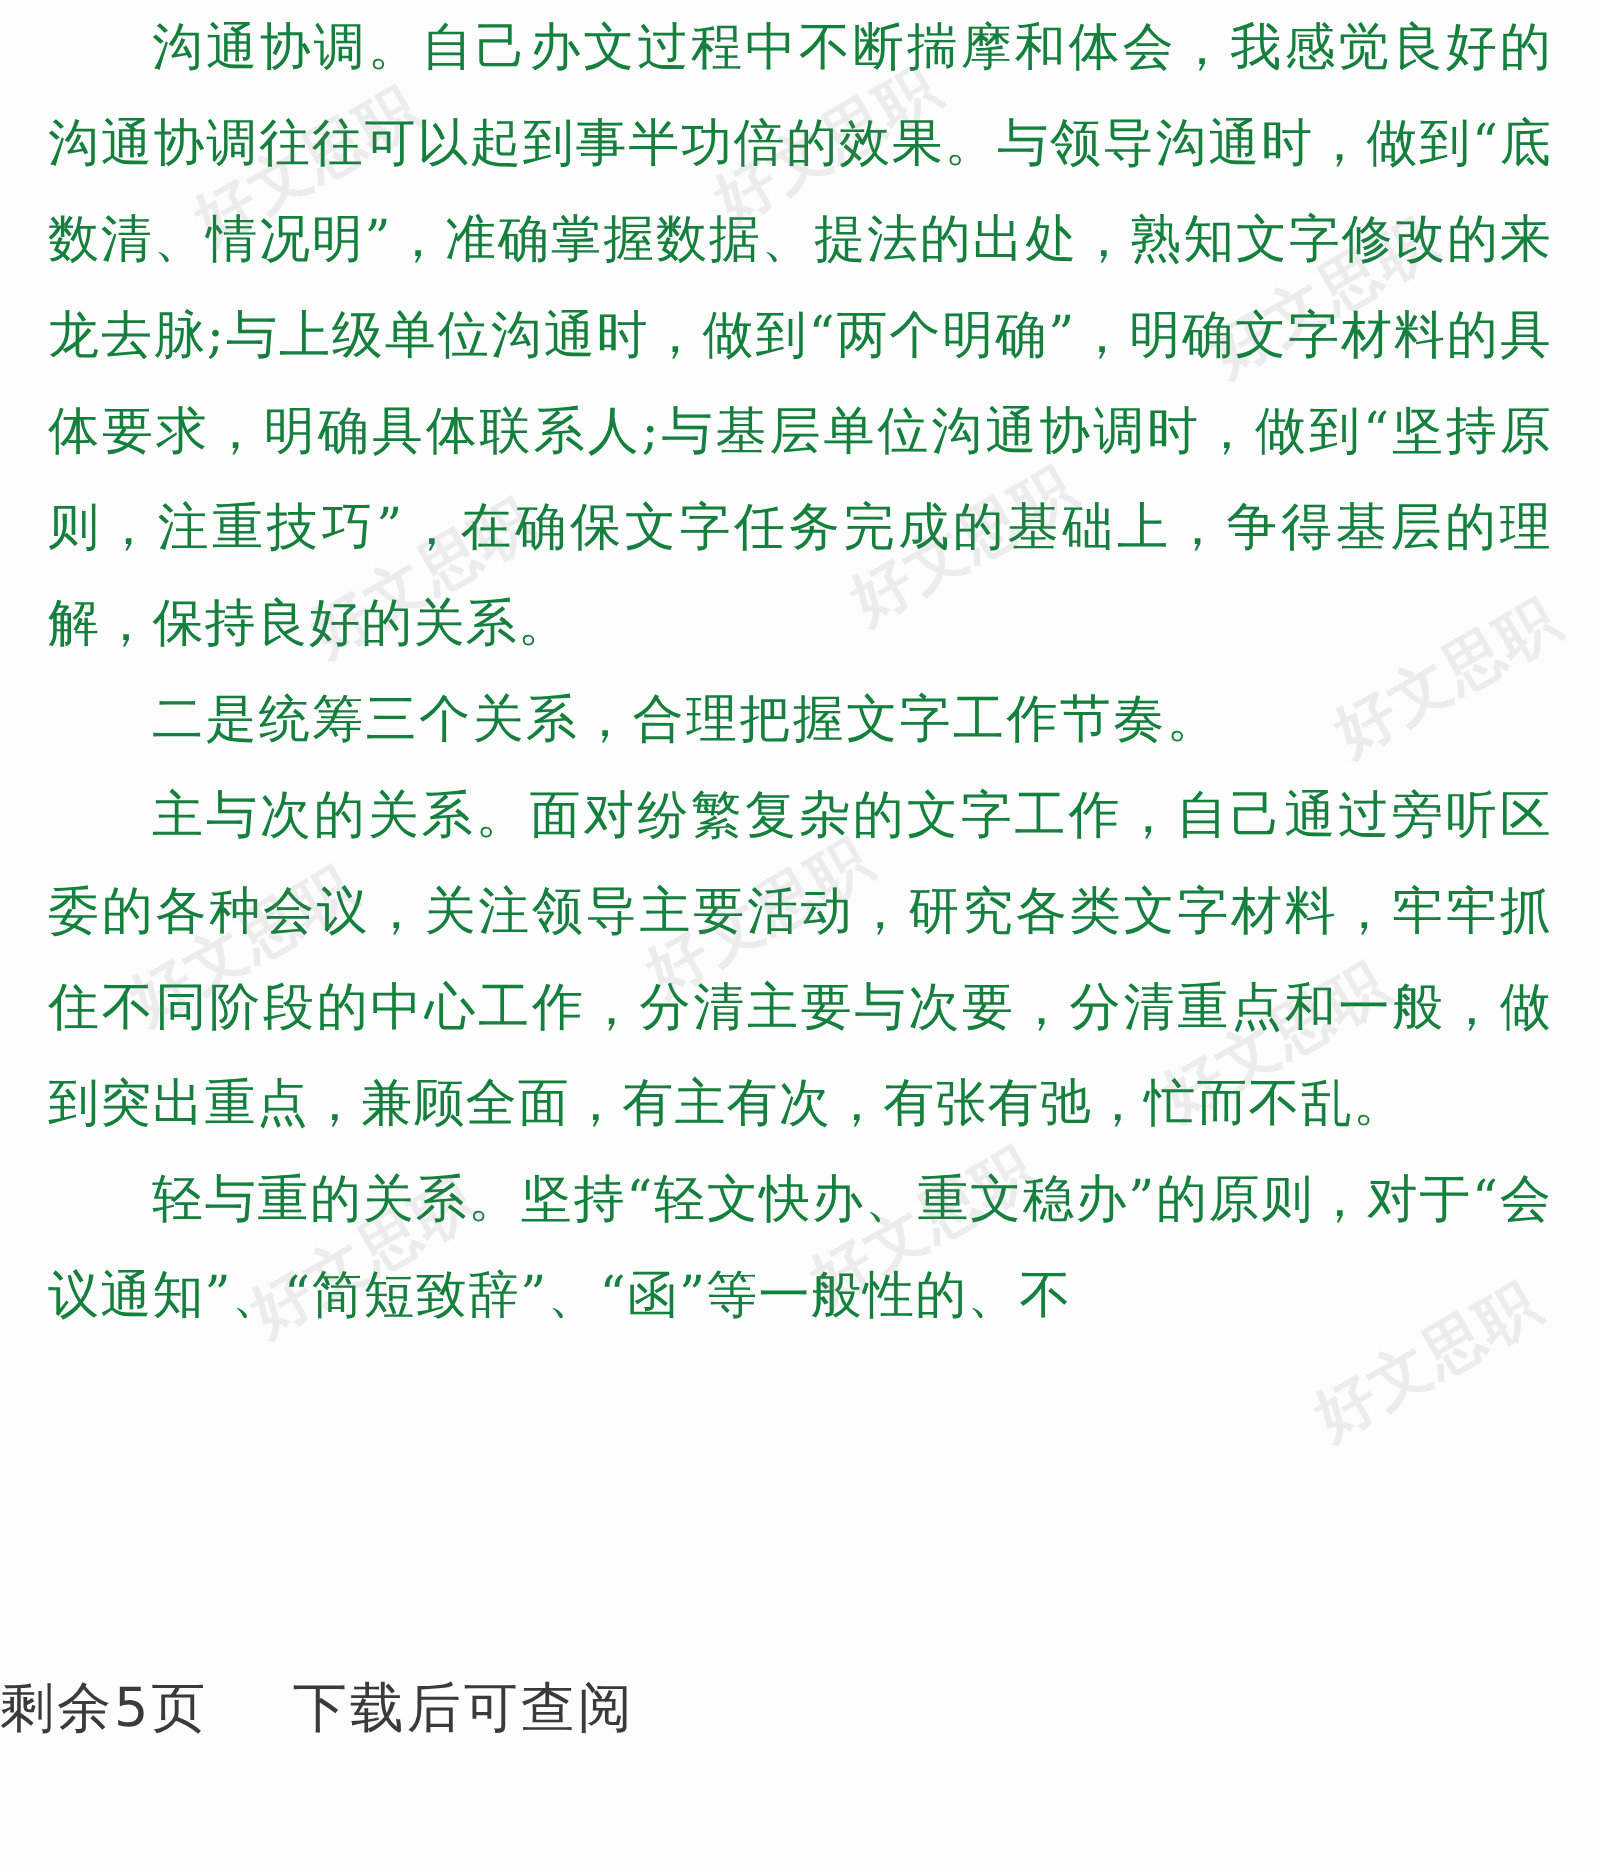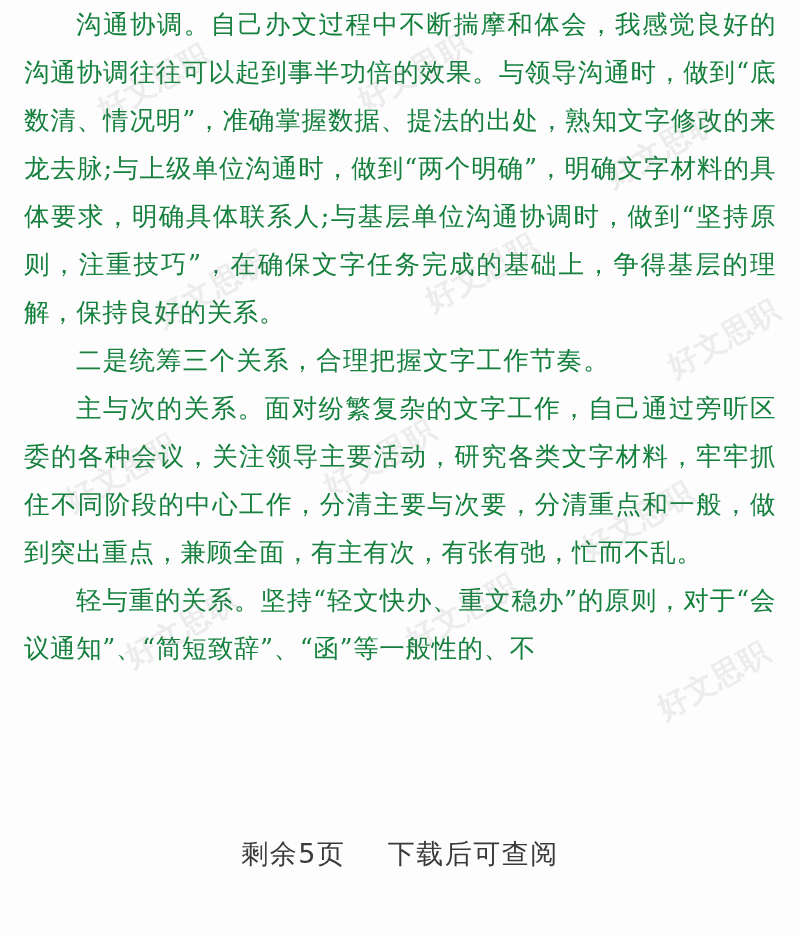--- a/index.html
+++ b/index.html
@@ -58,21 +58,21 @@
   p.para.bold {
     font-weight: normal;
     text-indent: 52px;
     letter-spacing: 1.2px;
   }
   .footer-note {
     position: absolute;
     left: 0;
     right: 0;
     top: 836px;
-    text-align: center;
+    text-align: left;
     font-size: 27px;
     color: #3a3a3a;
     font-family: "DejaVu Sans", sans-serif;
     letter-spacing: 1.5px;
     z-index: 4;
   }
   .footer-note .gap {
     display: inline-block;
     width: 22px;
   }

